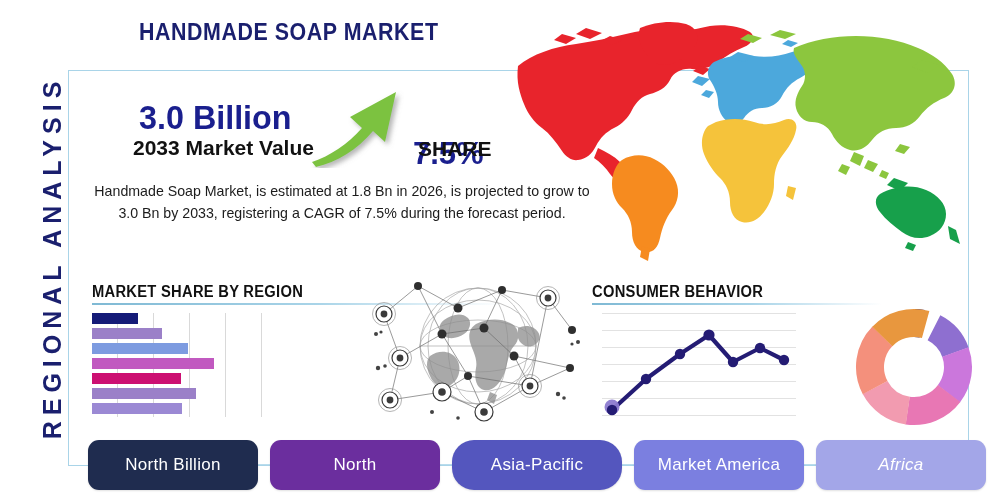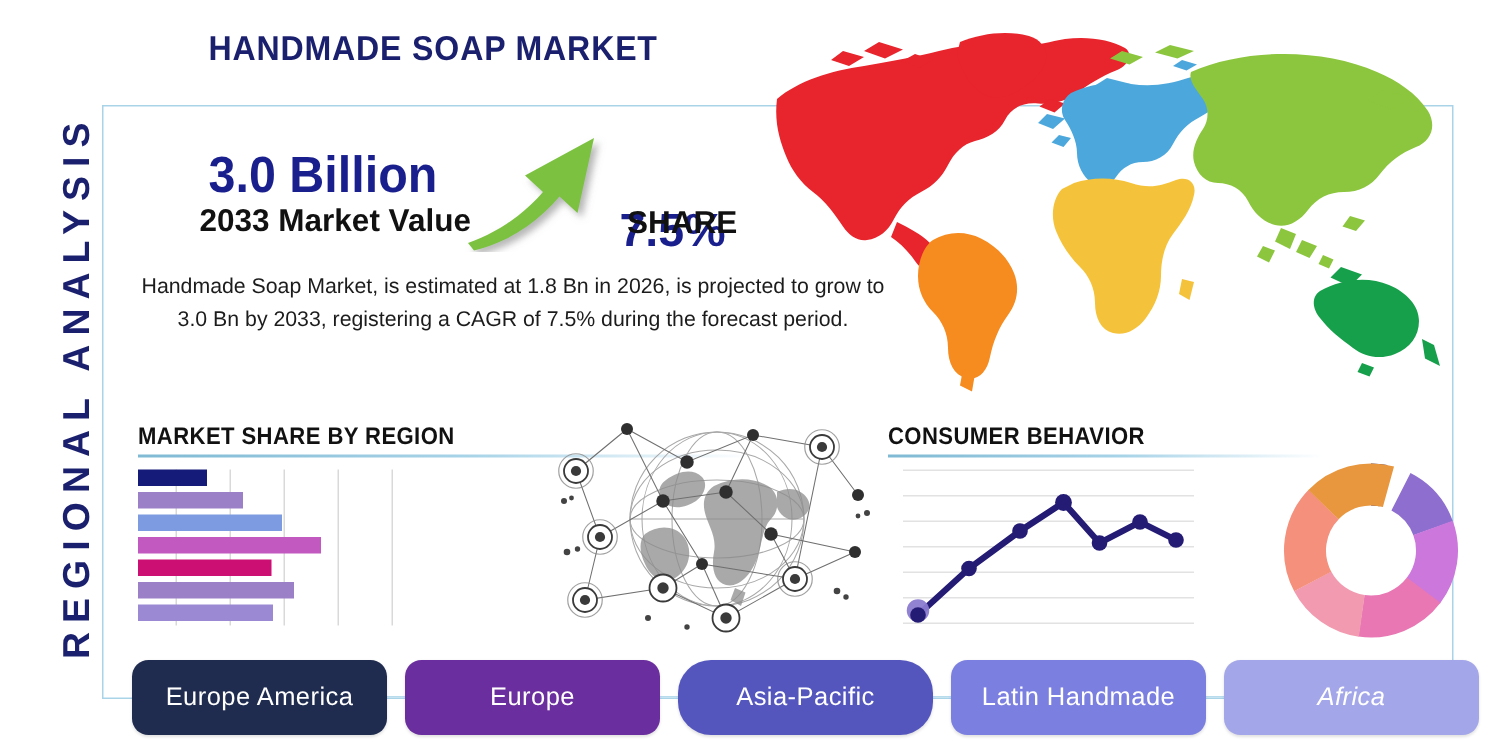--- a/index.html
+++ b/index.html
@@ -353,29 +353,29 @@
   </div>
 
   <div class="pill-row">
     <div class="pill-connector" style="left:170px;width:22px;"></div>
     <div class="pill-connector" style="left:352px;width:22px;"></div>
     <div class="pill-connector" style="left:534px;width:22px;"></div>
     <div class="pill-connector" style="left:716px;width:22px;"></div>
     <div class="pill-connector" style="left:822px;width:70px;"></div>
 
     <div class="pill" style="left:8px;width:170px;background:#1F2C4F;">
-      <span>Europe America</span>
+      <span>North Billion</span>
     </div>
     <div class="pill" style="left:190px;width:170px;background:#6B2E9E;">
-      <span>Europe</span>
+      <span>North</span>
     </div>
     <div class="pill" style="left:372px;width:170px;background:#5456BE;border-radius:22px;">
       <span>Asia-Pacific</span>
     </div>
     <div class="pill" style="left:554px;width:170px;background:#7B7FE0;">
-      <span>Latin Handmade</span>
+      <span>Market America</span>
     </div>
     <div class="pill" style="left:736px;width:170px;background:#A3A6E8;font-style:italic;">
       <span>Africa</span>
     </div>
   </div>
 
 </div>
 
 </body></html>

